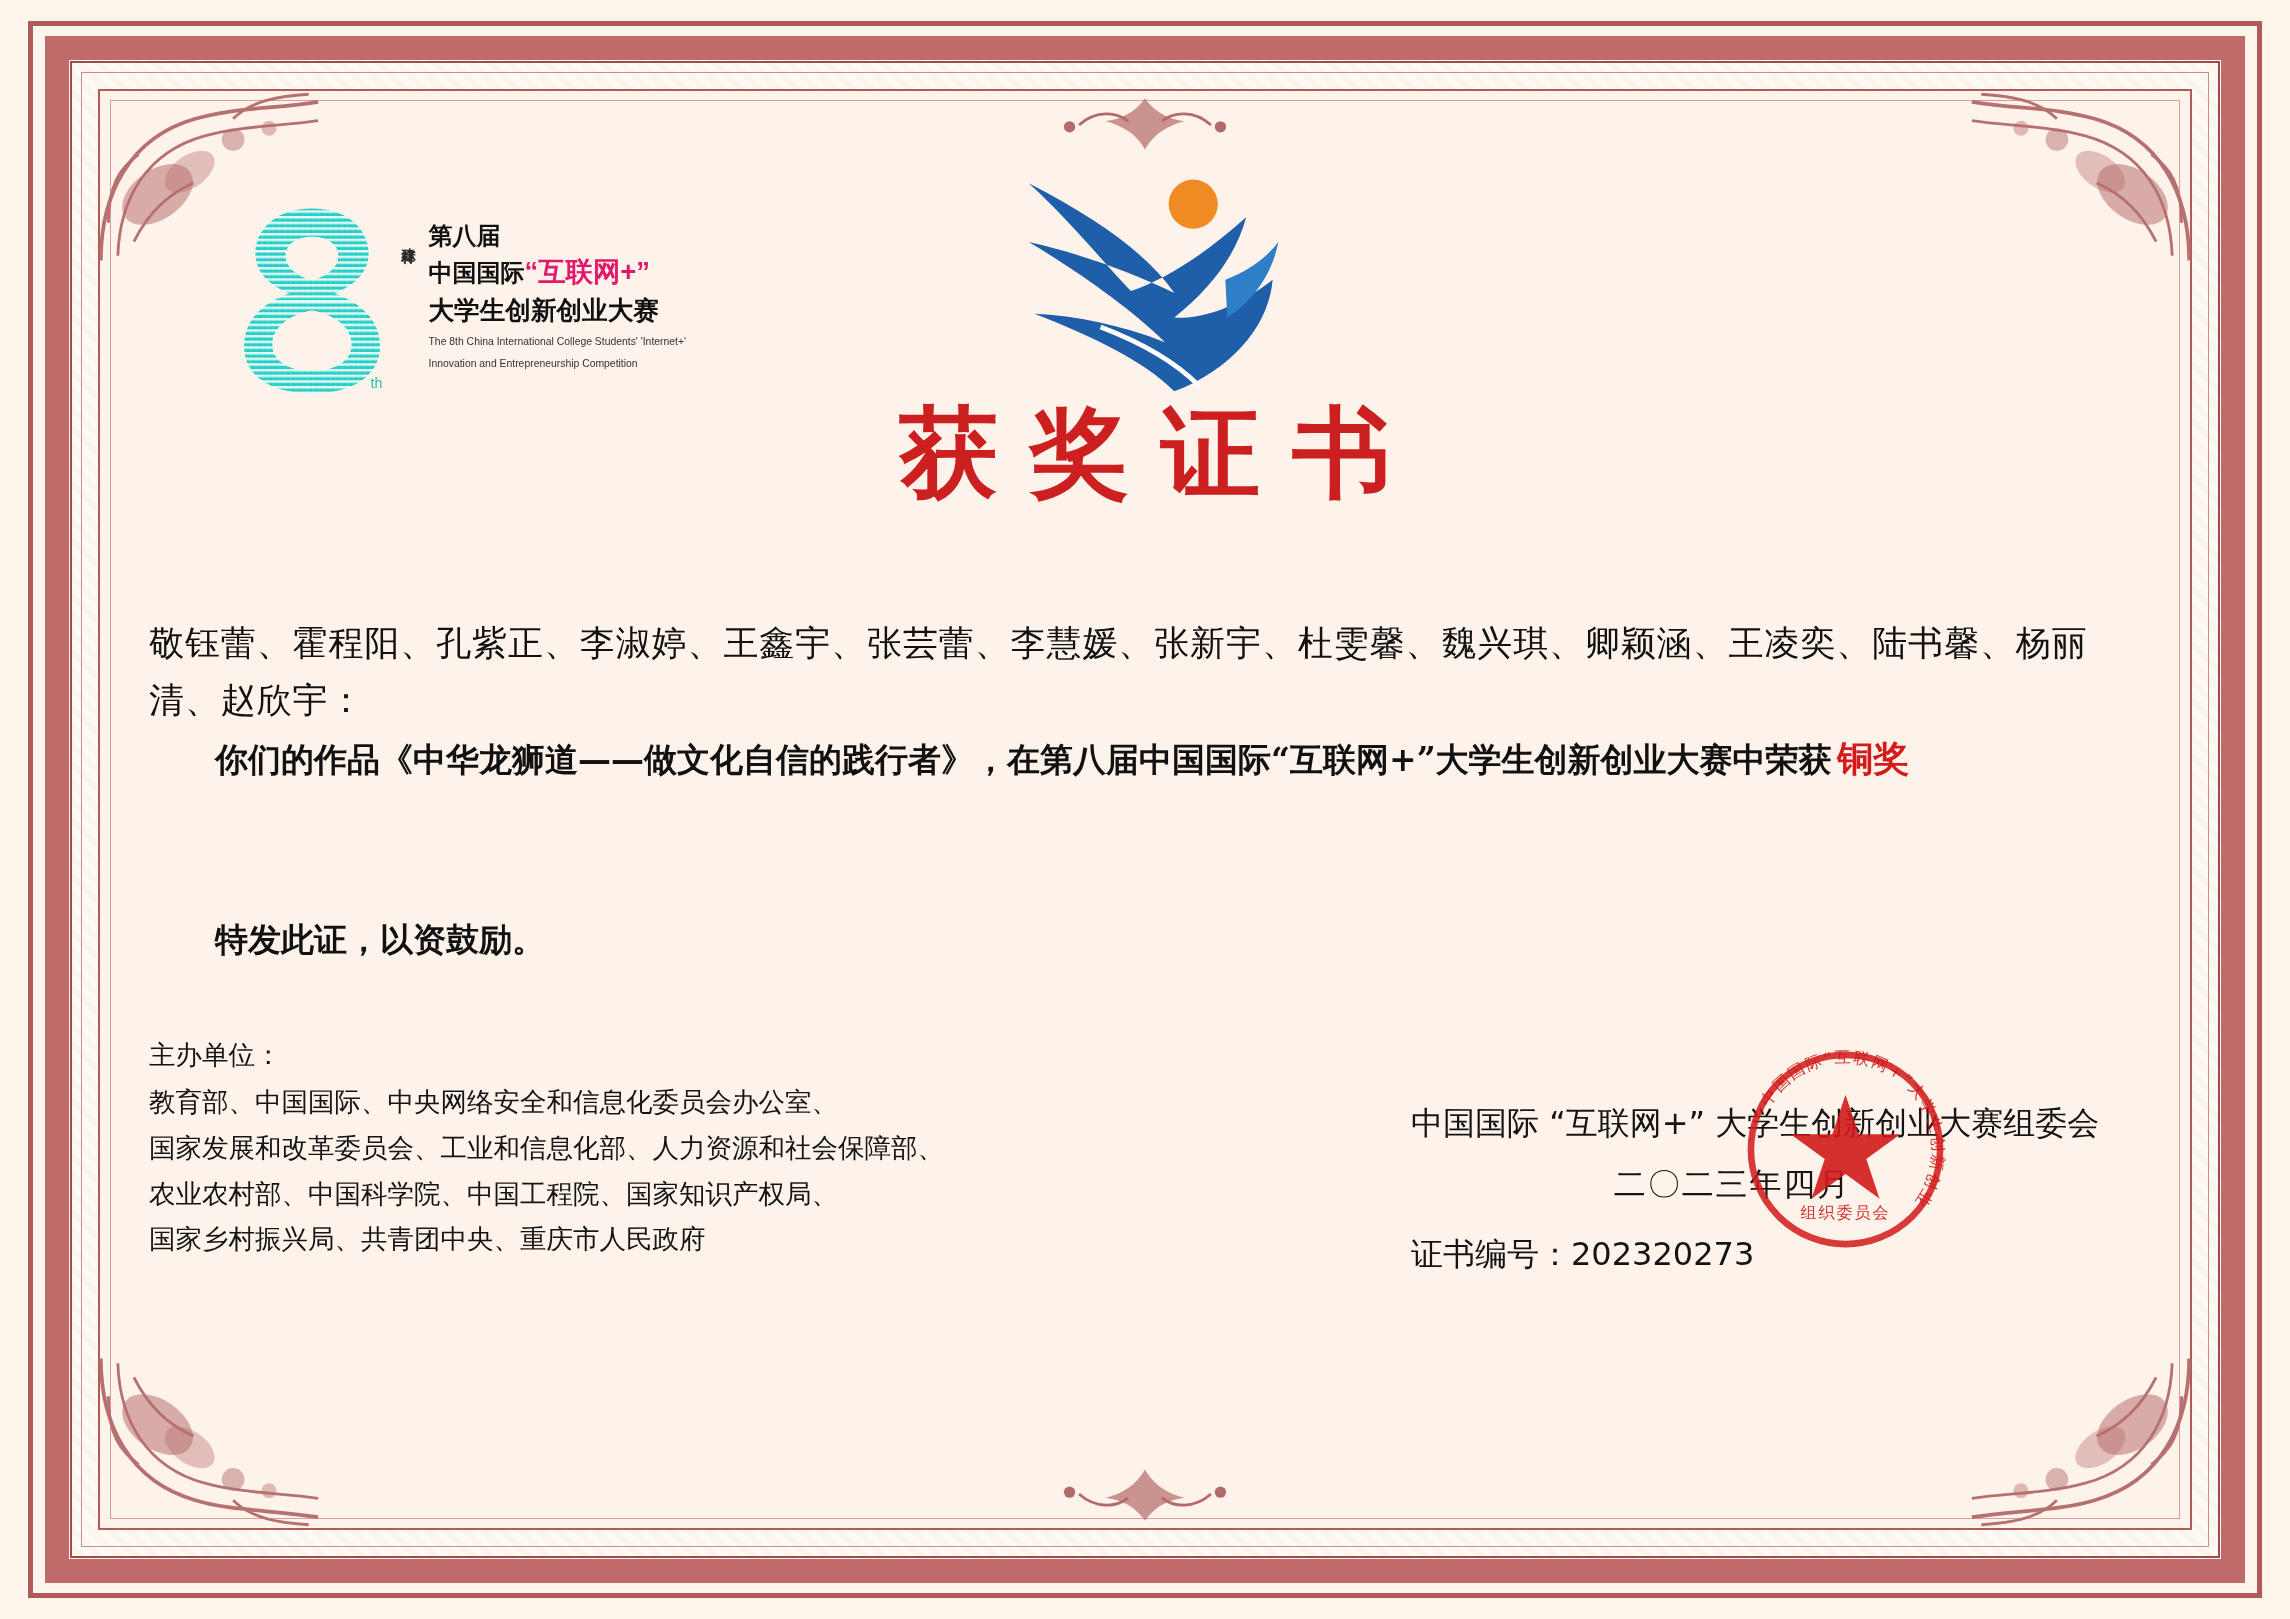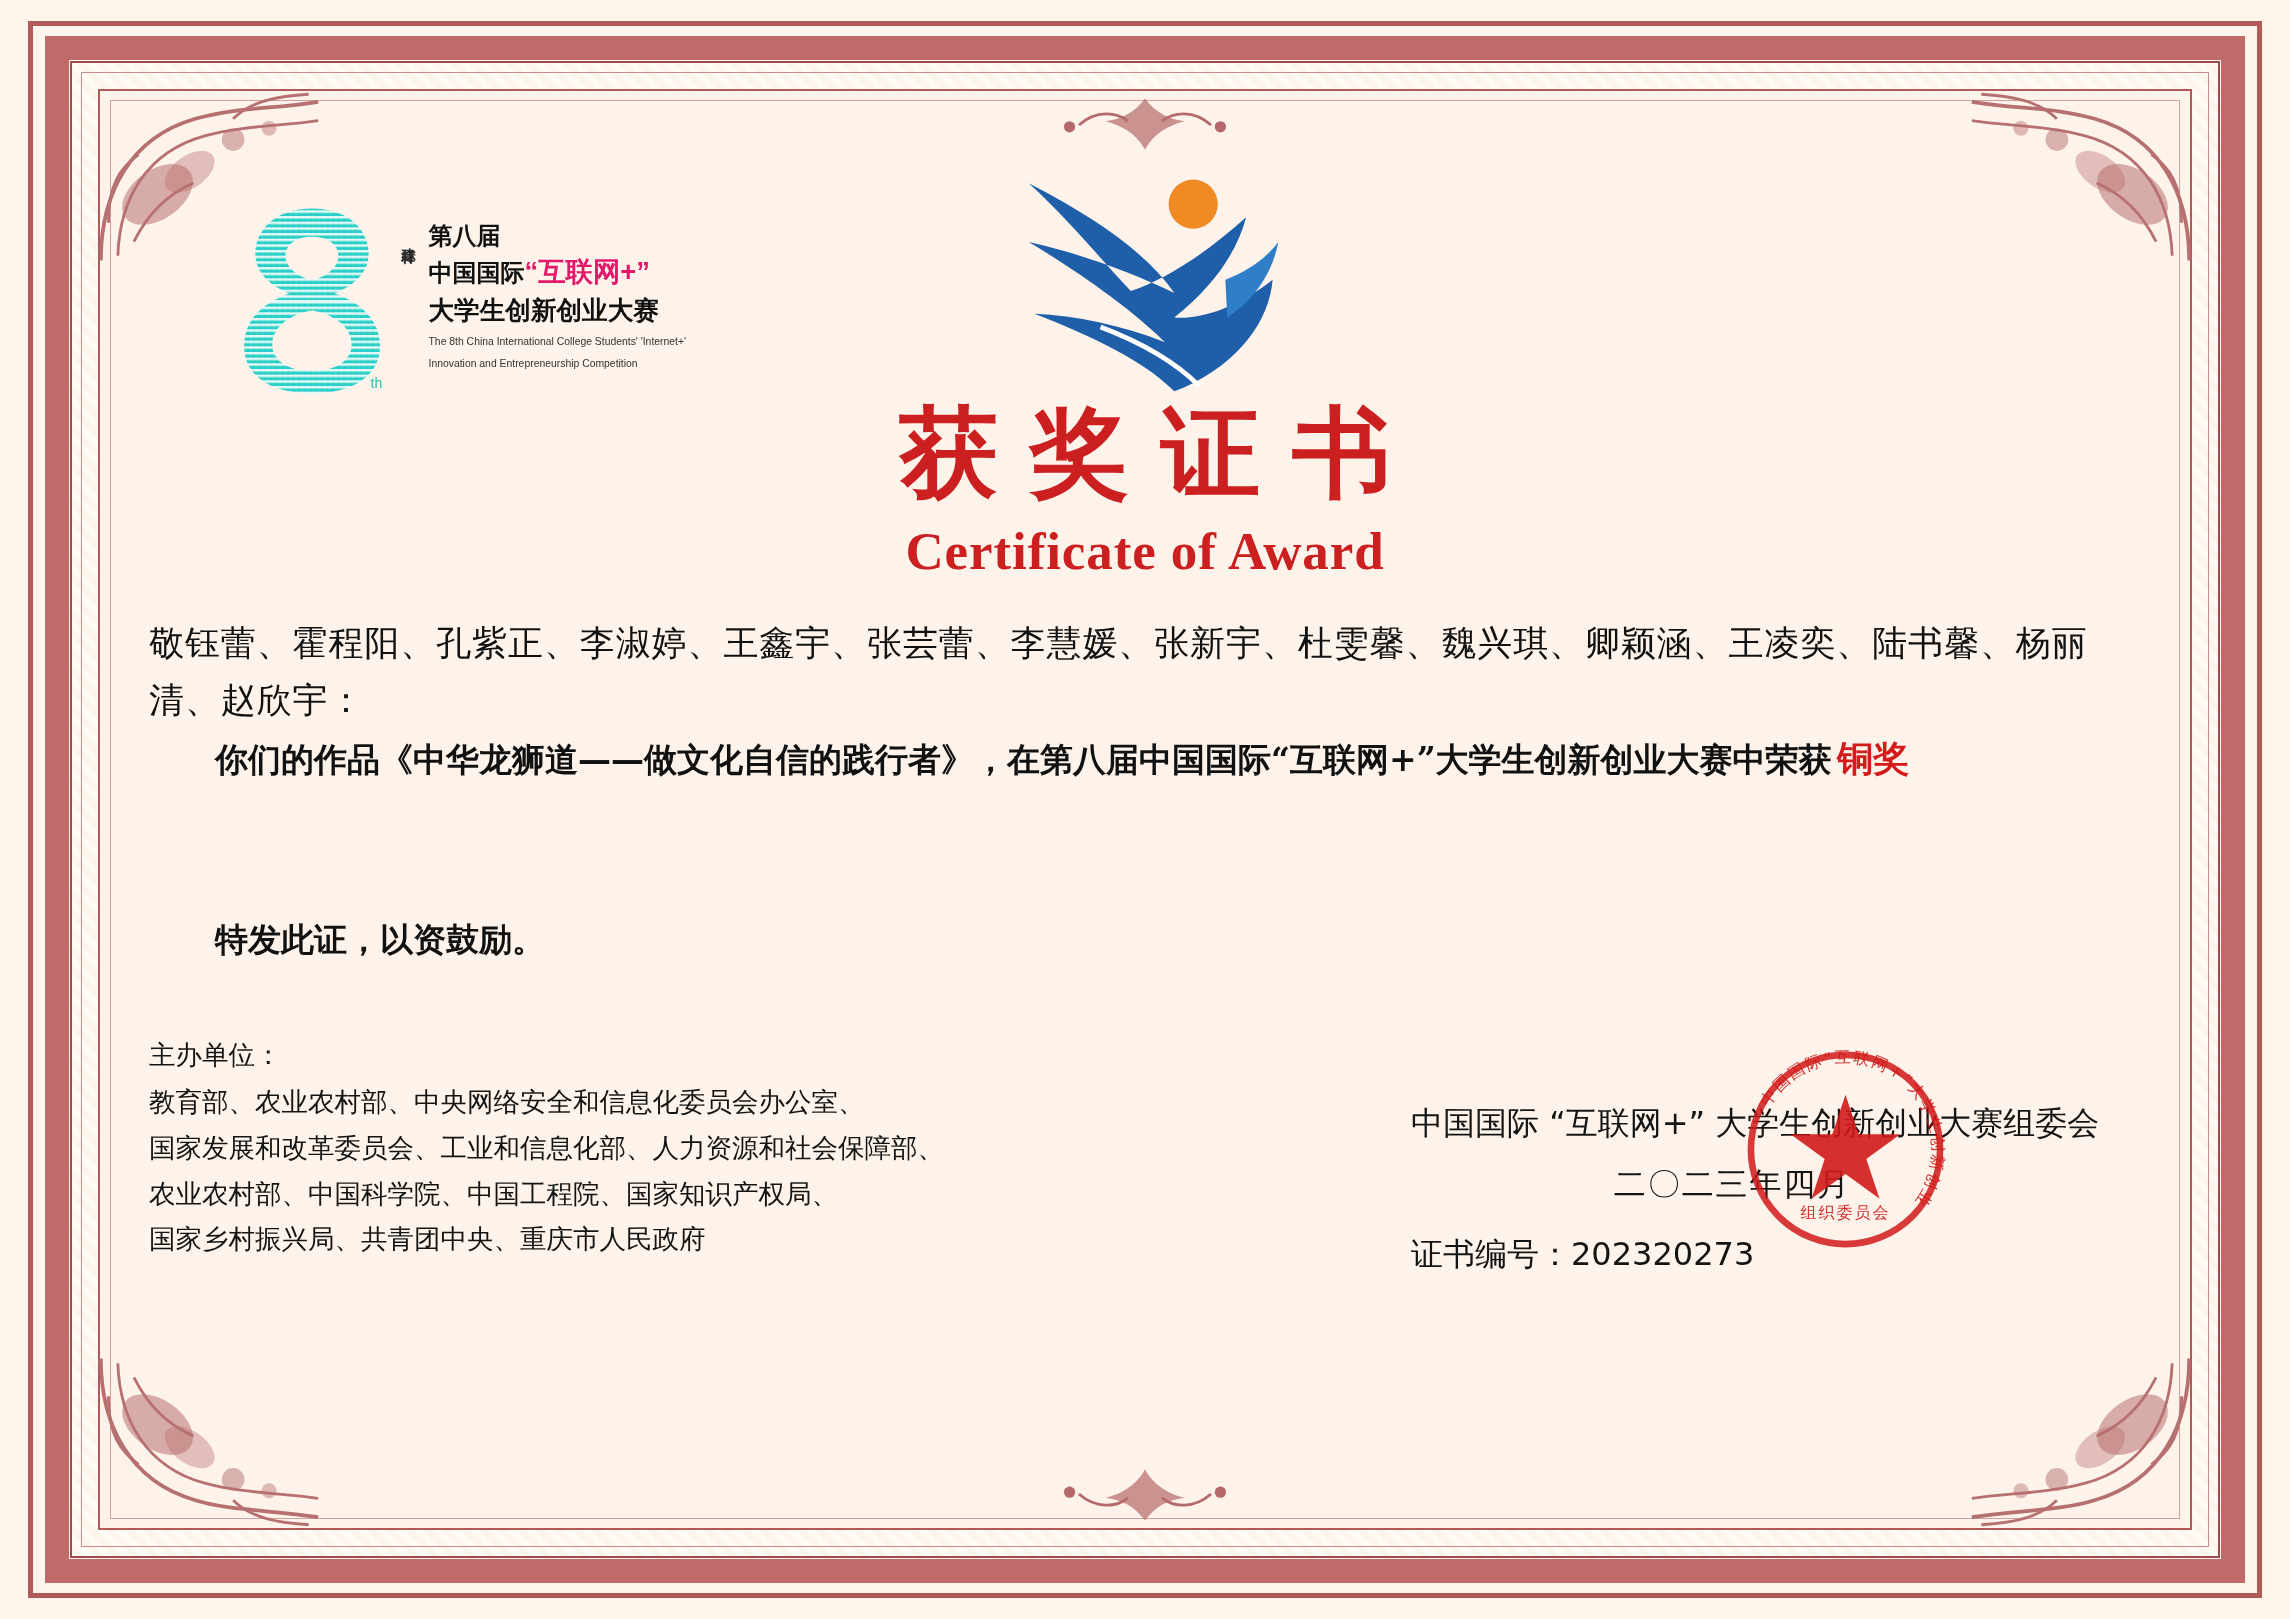--- a/index.html
+++ b/index.html
@@ -433,34 +433,33 @@
         <path d="M250 120 C276 110 294 96 306 80 C300 112 282 140 252 160 Z" fill="#2f7fc8"></path>
         <rect x="196" y="176" width="14" height="14" fill="#1f5fa9"></rect>
         <rect x="216" y="166" width="14" height="14" fill="#1f5fa9"></rect>
         <rect x="216" y="186" width="14" height="14" fill="#1f5fa9"></rect>
         <rect x="236" y="176" width="14" height="14" fill="#1f5fa9"></rect>
         <path d="M118 170 C160 186 196 206 222 232" stroke="#ffffff" stroke-width="5" fill="none"></path>
       </svg>
     </div>
 
     <div class="title-cn">获奖证书</div>
-    <div class="title-en">Certificate of Award</div>
 
     <div class="recipients">敬钰蕾、霍程阳、孔紫正、李淑婷、王鑫宇、张芸蕾、李慧媛、张新宇、杜雯馨、魏兴琪、卿颖涵、王凌奕、陆书馨、杨丽清、赵欣宇：</div>
 
     <div class="body-para">
       <span>你们的作品《中华龙狮道——做文化自信的践行者》，在第八届中国国际“互联网+”大学生创新创业大赛中荣获</span><span class="award-name">铜奖</span>
     </div>
 
 
     <div class="closing">特发此证，以资鼓励。</div>
 
     <div class="organizer">
       <div class="head">主办单位：</div>
-      <div>教育部、农业农村部、中央网络安全和信息化委员会办公室、</div>
+      <div>教育部、中国国际、中央网络安全和信息化委员会办公室、</div>
       <div>国家发展和改革委员会、工业和信息化部、人力资源和社会保障部、</div>
       <div>农业农村部、中国科学院、中国工程院、国家知识产权局、</div>
       <div>国家乡村振兴局、共青团中央、重庆市人民政府</div>
     </div>
 
     <div class="signature">
       <div class="sig-org">中国国际 “互联网+” 大学生创新创业大赛组委会</div>
       <div class="sig-date">二〇二三年四月</div>
       <div class="sig-no">证书编号：202320273</div>
     </div>

